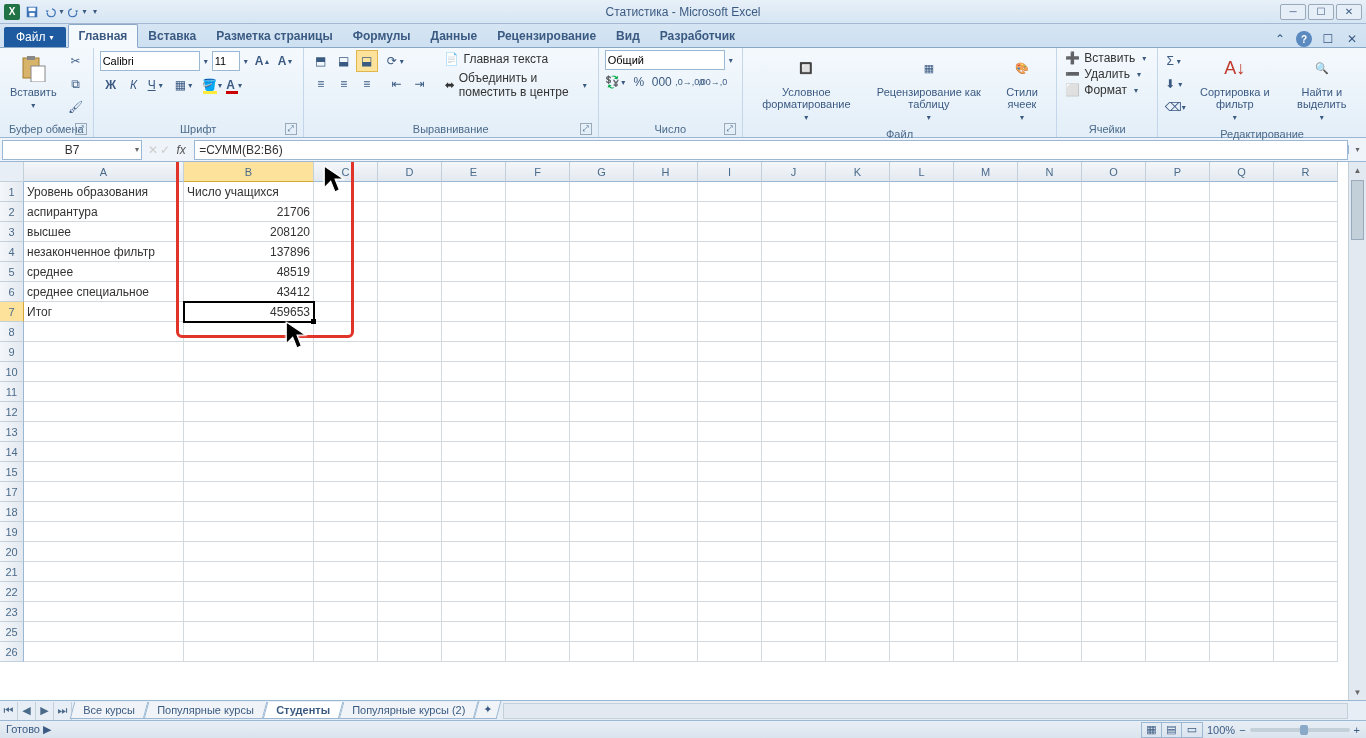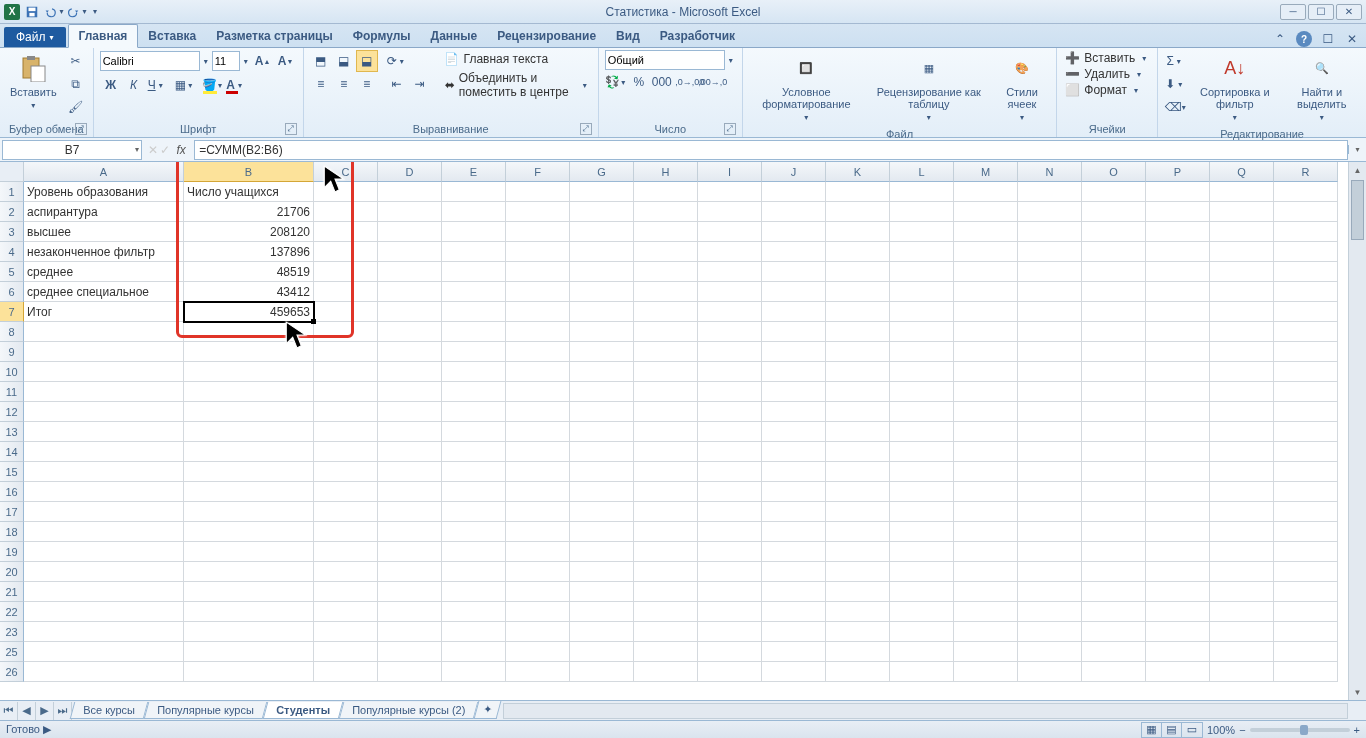--- a/index.html
+++ b/index.html
@@ -682,41 +682,20 @@
         <div class="cell" style="width:64px"></div>
         <div class="cell" style="width:64px"></div>
         <div class="cell" style="width:64px"></div>
         <div class="cell" style="width:64px"></div>
         <div class="cell" style="width:64px"></div>
         <div class="cell" style="width:64px"></div>
         <div class="cell" style="width:64px"></div>
         <div class="cell" style="width:64px"></div>
       </div>
       <div class="gridrow">
-        <div class="rh">16</div>
-        <div class="cell" style="width:160px"></div>
-        <div class="cell" style="width:130px"></div>
-        <div class="cell" style="width:64px"></div>
-        <div class="cell" style="width:64px"></div>
-        <div class="cell" style="width:64px"></div>
-        <div class="cell" style="width:64px"></div>
-        <div class="cell" style="width:64px"></div>
-        <div class="cell" style="width:64px"></div>
-        <div class="cell" style="width:64px"></div>
-        <div class="cell" style="width:64px"></div>
-        <div class="cell" style="width:64px"></div>
-        <div class="cell" style="width:64px"></div>
-        <div class="cell" style="width:64px"></div>
-        <div class="cell" style="width:64px"></div>
-        <div class="cell" style="width:64px"></div>
-        <div class="cell" style="width:64px"></div>
-        <div class="cell" style="width:64px"></div>
-        <div class="cell" style="width:64px"></div>
-      </div>
-      <div class="gridrow">
         <div class="rh">17</div>
         <div class="cell" style="width:160px"></div>
         <div class="cell" style="width:130px"></div>
         <div class="cell" style="width:64px"></div>
         <div class="cell" style="width:64px"></div>
         <div class="cell" style="width:64px"></div>
         <div class="cell" style="width:64px"></div>
         <div class="cell" style="width:64px"></div>
         <div class="cell" style="width:64px"></div>
         <div class="cell" style="width:64px"></div>

